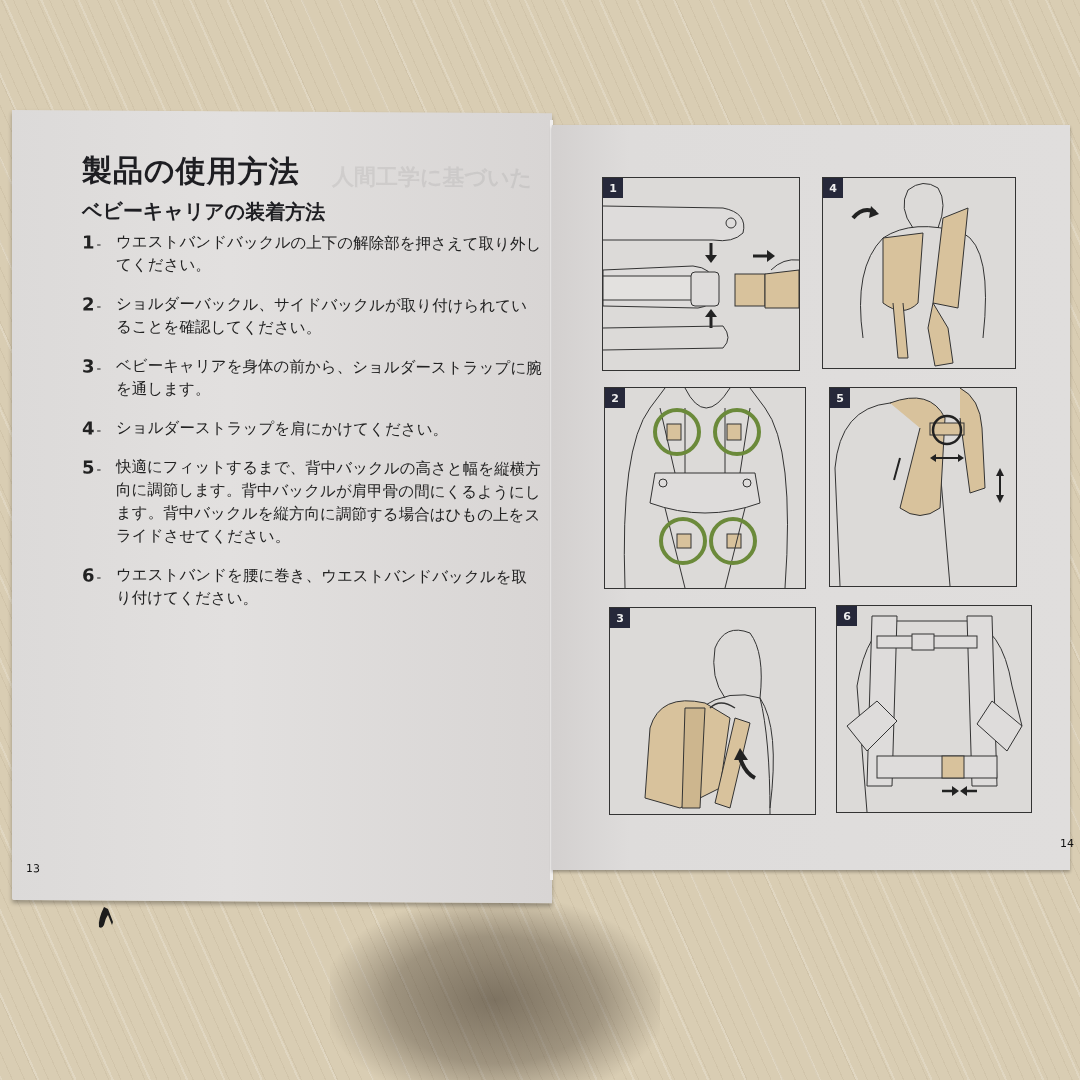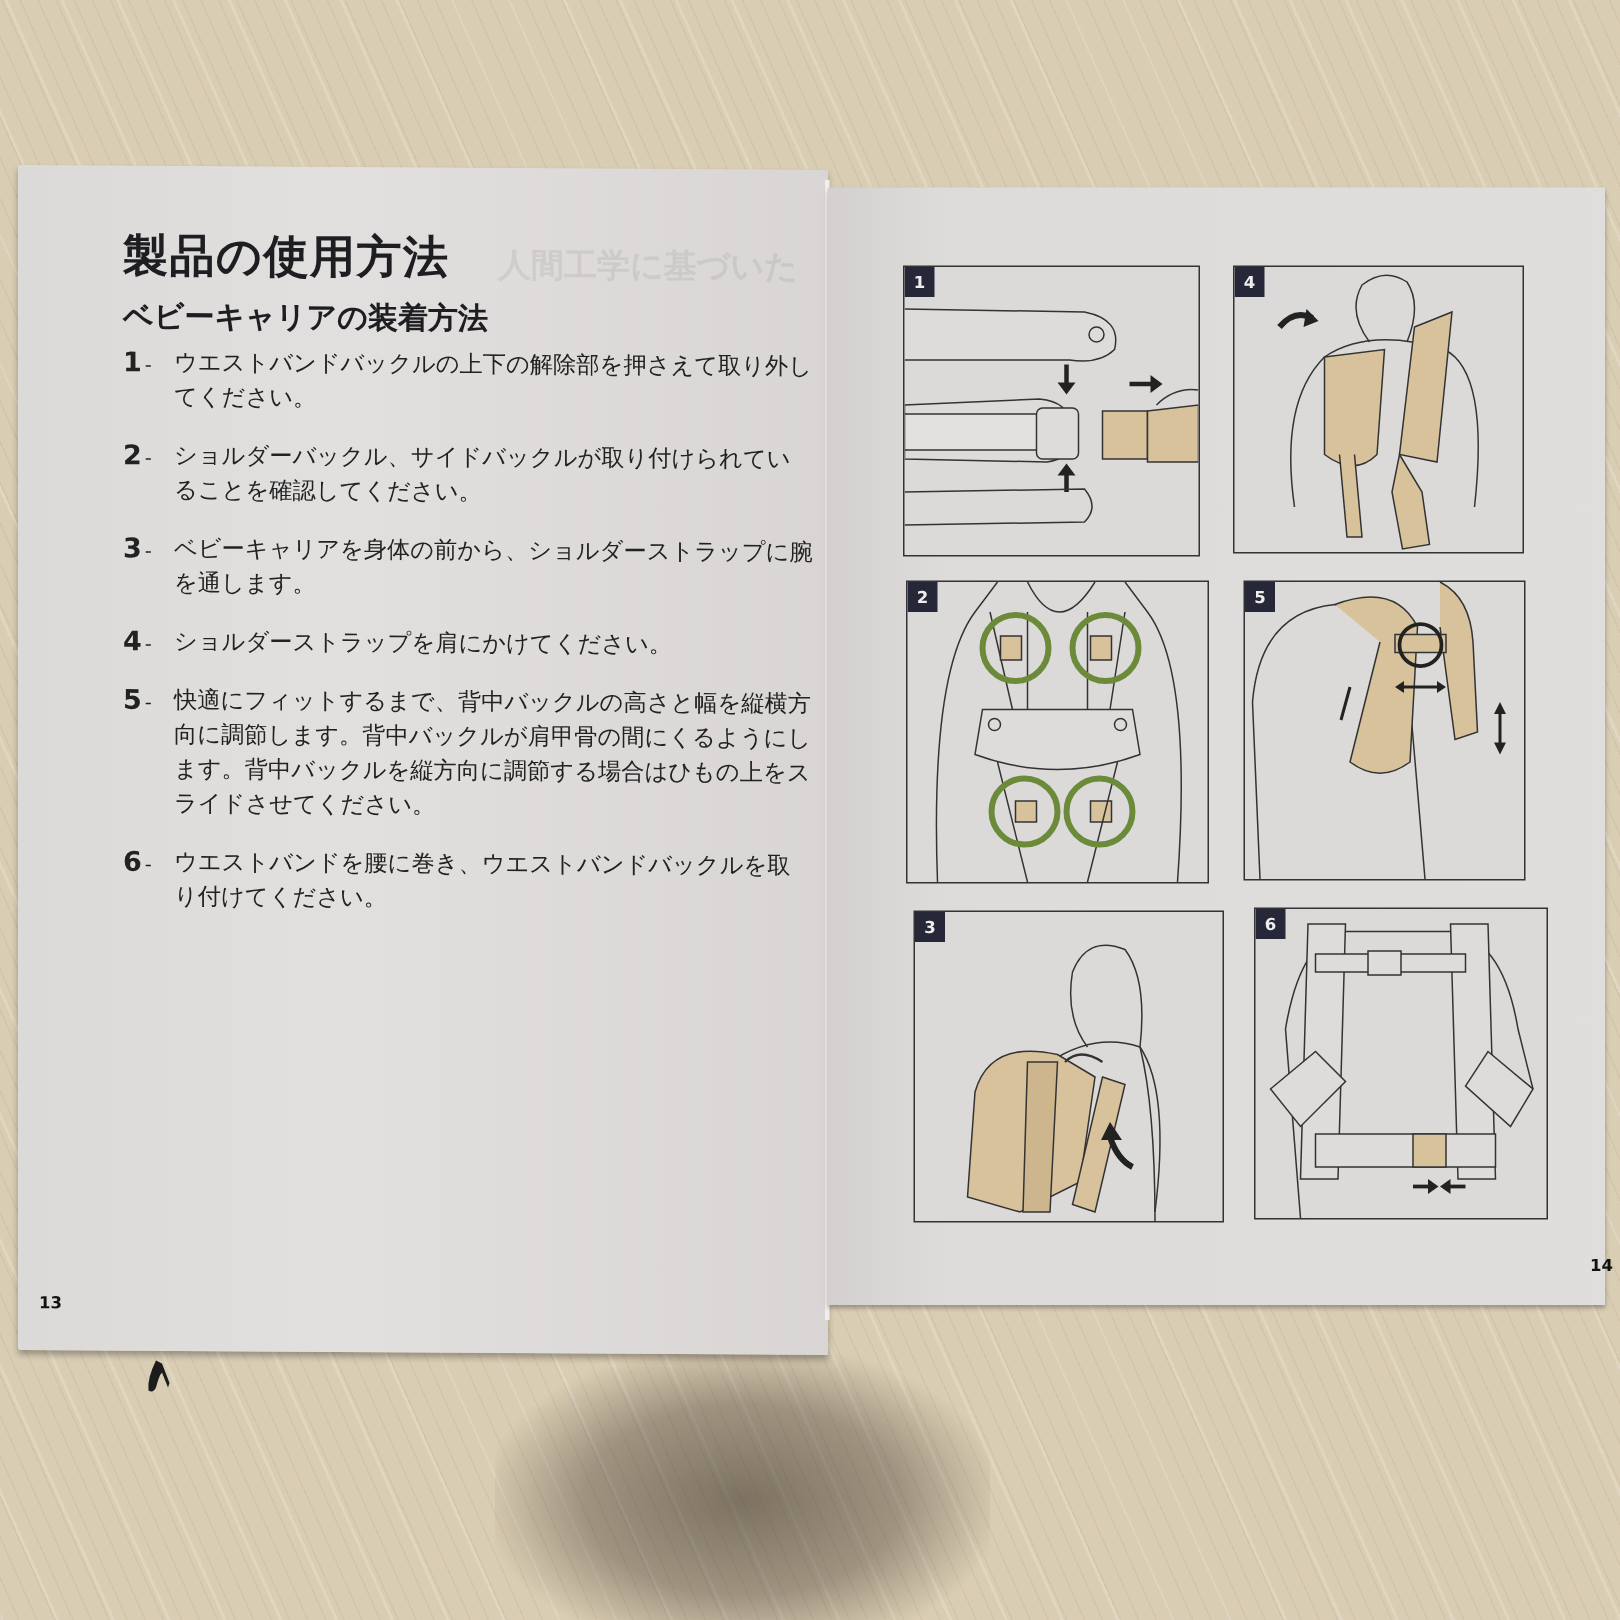--- a/index.html
+++ b/index.html
@@ -28,21 +28,21 @@
   }
   .gutter{position:absolute;left:550px;top:120px;width:3px;height:760px;background:#f1efee;}
   .title{position:absolute;left:70px;top:40px;font-size:30px;font-weight:bold;color:#1e1e22;letter-spacing:1px;}
   .subtitle{position:absolute;left:70px;top:87px;font-size:20px;font-weight:bold;color:#1e1e22;}
   .steps{position:absolute;left:70px;top:120px;width:460px;}
   .step{display:flex;margin-bottom:16px;color:#222;}
   .step-num{width:34px;font-size:18px;font-weight:bold;flex:none;padding-top:1px;}
   .step-num span{font-weight:normal;font-size:13px;margin-left:2px;}
   .step-text{font-size:15.5px;line-height:23px;}
   .ghost{position:absolute;color:rgba(80,80,80,0.10);font-size:22px;font-weight:bold;}
-  .pagenum{position:absolute;font-size:11px;font-weight:bold;color:#111;}
+  .pagenum{position:absolute;font-size:11px;font-weight:normal;color:#111;}
   .panel{position:absolute;border:1.5px solid #333;background:#dcdad8;overflow:hidden;}
   .badge{position:absolute;left:0;top:0;width:20px;height:20px;background:#26283a;color:#eee;
     font-size:11px;font-weight:bold;display:flex;align-items:center;justify-content:center;}
   .panel svg{position:absolute;left:0;top:0;}
   .cursor-mark{position:absolute;left:96px;top:905px;}
 </style>
 </head>
 <body>
 
 <div class="shadow"></div>

